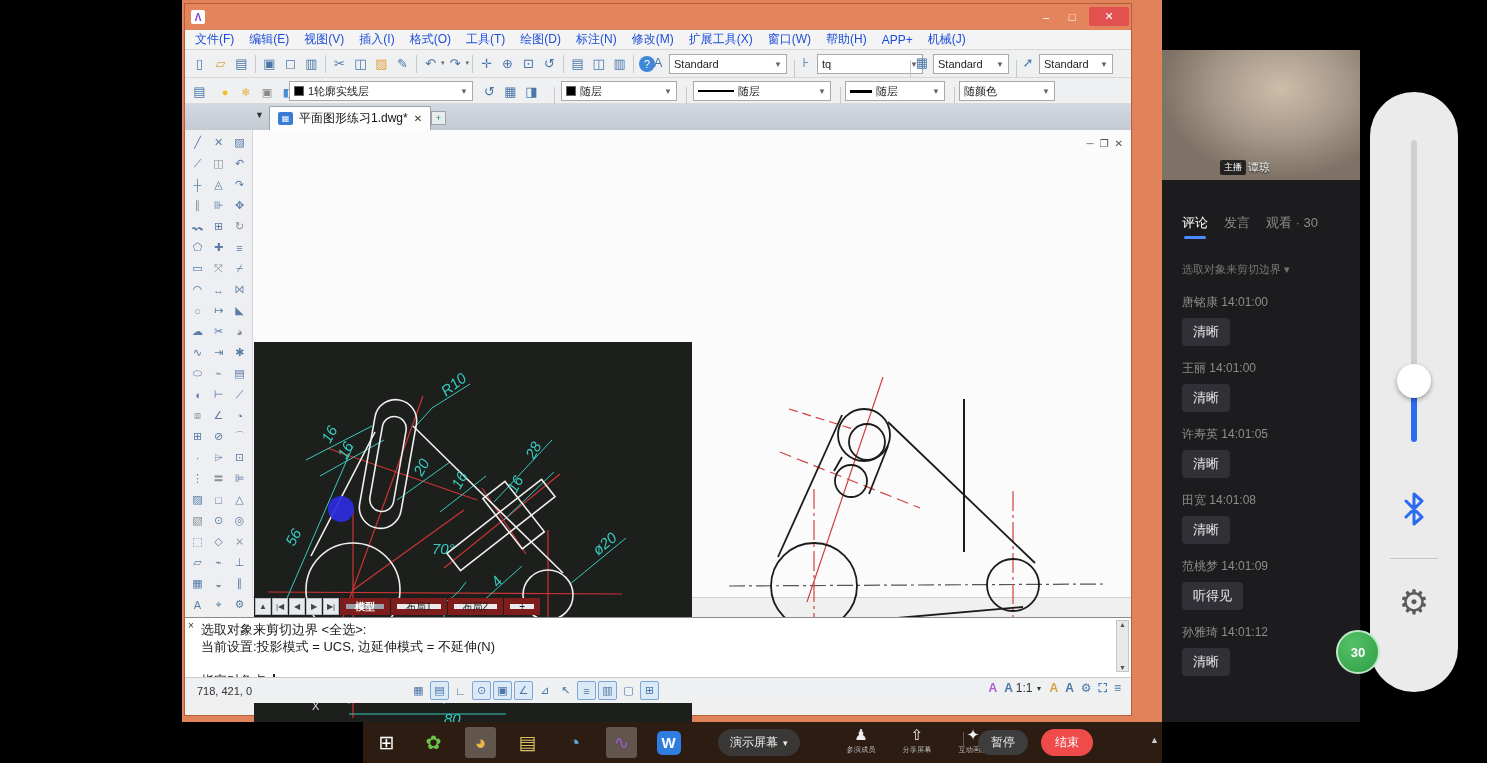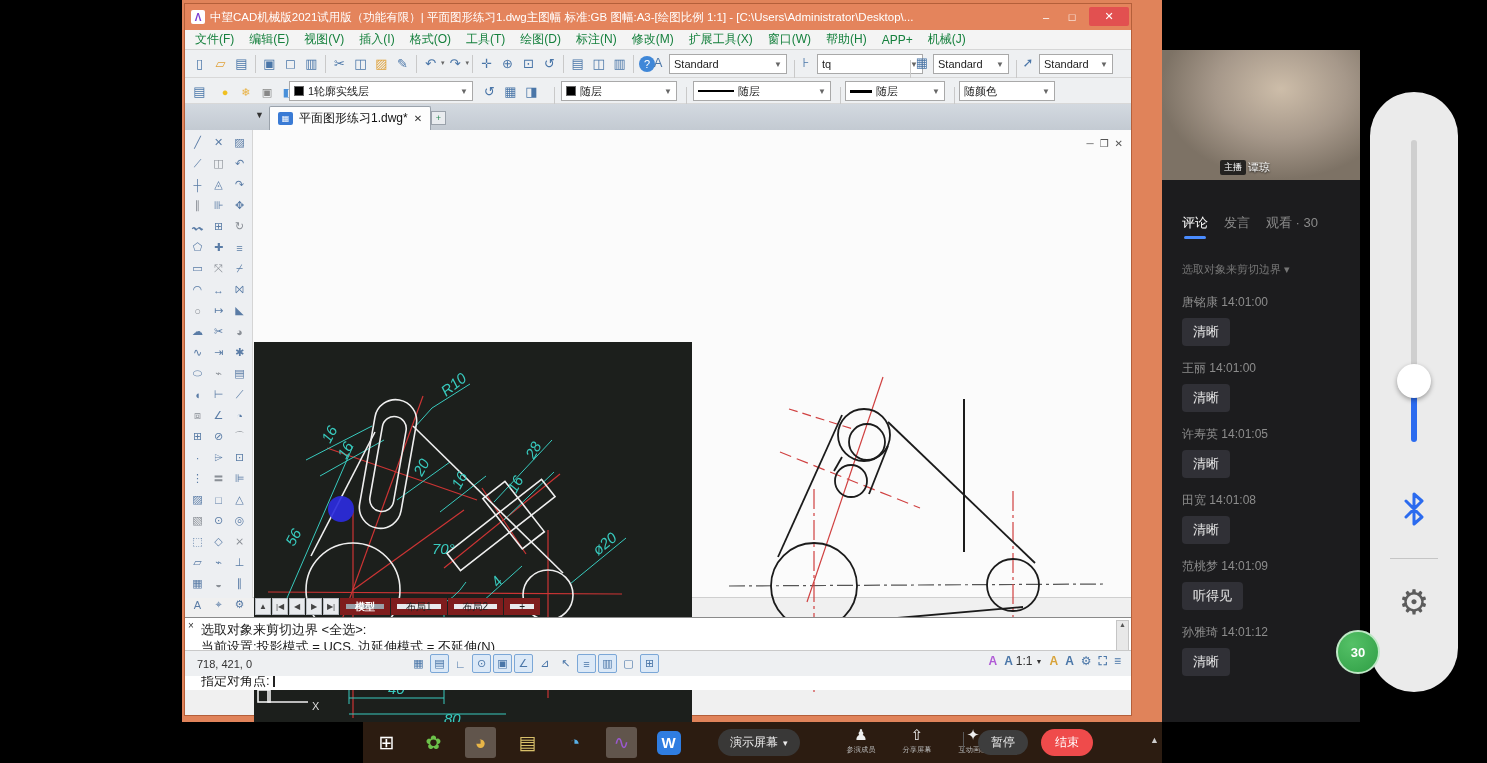--- a/index.html
+++ b/index.html
@@ -12,21 +12,21 @@
   #cad{position:absolute;left:2px;top:3px;width:948px;height:713px;background:#f0f0f0;border:1px solid #b45f3a;}
   #titlebar{position:absolute;left:0;top:0;width:100%;height:26px;background:#e4845c;color:#fff;
             display:flex;align-items:center;padding-left:6px;font-size:11.5px;white-space:nowrap;overflow:hidden;}
   .appico{width:14px;height:14px;background:#fff;border-radius:2px;color:#7b3fd4;font-size:10px;font-weight:bold;
           display:inline-flex;align-items:center;justify-content:center;margin-right:5px;flex:0 0 auto;}
   .winbtn{position:absolute;top:3px;height:19px;width:26px;display:flex;align-items:center;justify-content:center;
           color:#fff;font-size:11px;cursor:default;}
   #btn-min{right:72px;} #btn-max{right:46px;}
   #btn-close{right:2px;width:40px;background:#e25050;border-radius:2px;}
   #menubar{position:absolute;left:0;top:26px;width:100%;height:20px;background:#f4f4f4;border-bottom:1px solid #d6d6d6;
-           display:flex;align-items:center;gap:15px;padding-left:10px;font-size:12px;color:#15803d;}
+           display:flex;align-items:center;gap:15px;padding-left:10px;font-size:12px;color:#1d4ed8;}
   .tbar{position:absolute;left:0;width:100%;background:#eef0f2;border-bottom:1px solid #d8d8d8;}
   #tb1{top:46px;height:28px;} #tb2{top:74px;height:26px;}
   .ticon{display:inline-flex;align-items:center;justify-content:center;width:21px;height:21px;margin-top:3px;
          font-size:13px;color:#4a76a8;border-radius:2px;}
   .tsep{display:inline-block;width:1px;height:18px;background:#c9c9c9;margin:5px 3px 0 3px;vertical-align:top;}
   .combo{position:absolute;top:4px;height:20px;background:#fff;border:1px solid #a9a9a9;font-size:11px;color:#222;
          display:flex;align-items:center;padding:0 4px;gap:4px;}
   .combo .dd{margin-left:auto;color:#666;font-size:8px;}
   .cicon{position:absolute;top:5px;width:18px;height:18px;font-size:13px;color:#4a76a8;text-align:center;}
   .swatch{width:10px;height:10px;background:#000;border:1px solid #666;flex:0 0 auto;}
@@ -50,21 +50,21 @@
   #layoutstrip{position:absolute;left:70px;top:468px;height:17px;display:flex;align-items:stretch;gap:1px;font-size:10px;}
   .lnav{width:16px;background:#e8eaed;border:1px solid #b8bcc2;color:#444;display:flex;align-items:center;justify-content:center;font-size:8px;}
   .ltab{padding:0 9px;background:#e8eaed;border:6px solid #7f1d1d;color:#222;display:flex;align-items:center;}
   .ltab.active{background:#9aa0a8;color:#fff;font-weight:bold;}
   #cmd{position:absolute;left:0;top:613px;width:100%;height:73px;background:#fff;border-top:1px solid #8a8a8a;}
   #cmd-close{position:absolute;left:3px;top:2px;font-size:10px;color:#333;}
   #cmdlines{position:absolute;left:16px;top:3px;font-size:13px;color:#1a1a1a;line-height:17px;white-space:pre;}
   .caret{display:inline-block;width:1.5px;height:13px;background:#222;vertical-align:-2px;}
   #cmd-scroll{position:absolute;right:2px;top:2px;width:13px;height:52px;background:#e8e8e8;border:1px solted #bbb;font-size:7px;color:#555;
               display:flex;flex-direction:column;justify-content:space-between;align-items:center;border:1px solid #c5c5c5;}
-  #statusbar{position:absolute;left:0;top:646px;width:100%;height:26px;background:#eef0f2;border-top:1px solid #c9c9c9;}
+  #statusbar{position:absolute;left:0;top:673px;width:100%;height:26px;background:#eef0f2;border-top:1px solid #c9c9c9;}
   #coords{position:absolute;left:12px;top:7px;font-size:11px;color:#333;}
   #toggles{position:absolute;left:224px;top:3px;display:flex;gap:2px;}
   .stg{width:19px;height:19px;display:flex;align-items:center;justify-content:center;font-size:11px;color:#4a76a8;border-radius:2px;}
   .stg.on{background:#dce9f7;border:1px solid #7ba7d7;}
   #stright{position:absolute;right:10px;top:3px;display:flex;gap:7px;align-items:center;font-size:12px;}
   
   #sharetop{left:1162px;top:0;width:198px;height:50px;background:#000;}
   #thumb{position:absolute;left:46px;top:6px;width:48px;height:38px;background:#141414;border:1px solid #777;}
   #thumb .mini{position:absolute;left:6px;top:7px;width:22px;height:16px;background:#e8e8e8;}
   #thumb .minidark{position:absolute;left:9px;top:10px;width:12px;height:10px;background:#222;}
@@ -119,21 +119,20 @@
 </head>
 <body>
 
 <div id="stage">
 
   <div class="abs" id="desktop">
     <div id="cad">
 
       <div id="titlebar">
         <span class="appico">Λ</span>
-        <span>中望CAD机械版2021试用版（功能有限）| 平面图形练习1.dwg主图幅 标准:GB 图幅:A3-[绘图比例 1:1] - [C:\Users\Administrator\Desktop\...</span>
       </div>
       <div class="winbtn" id="btn-min">–</div>
       <div class="winbtn" id="btn-max">□</div>
       <div class="winbtn" id="btn-close">✕</div>
 
       <div id="menubar">
           <span>文件(F)</span>
           <span>编辑(E)</span>
           <span>视图(V)</span>
           <span>插入(I)</span>

